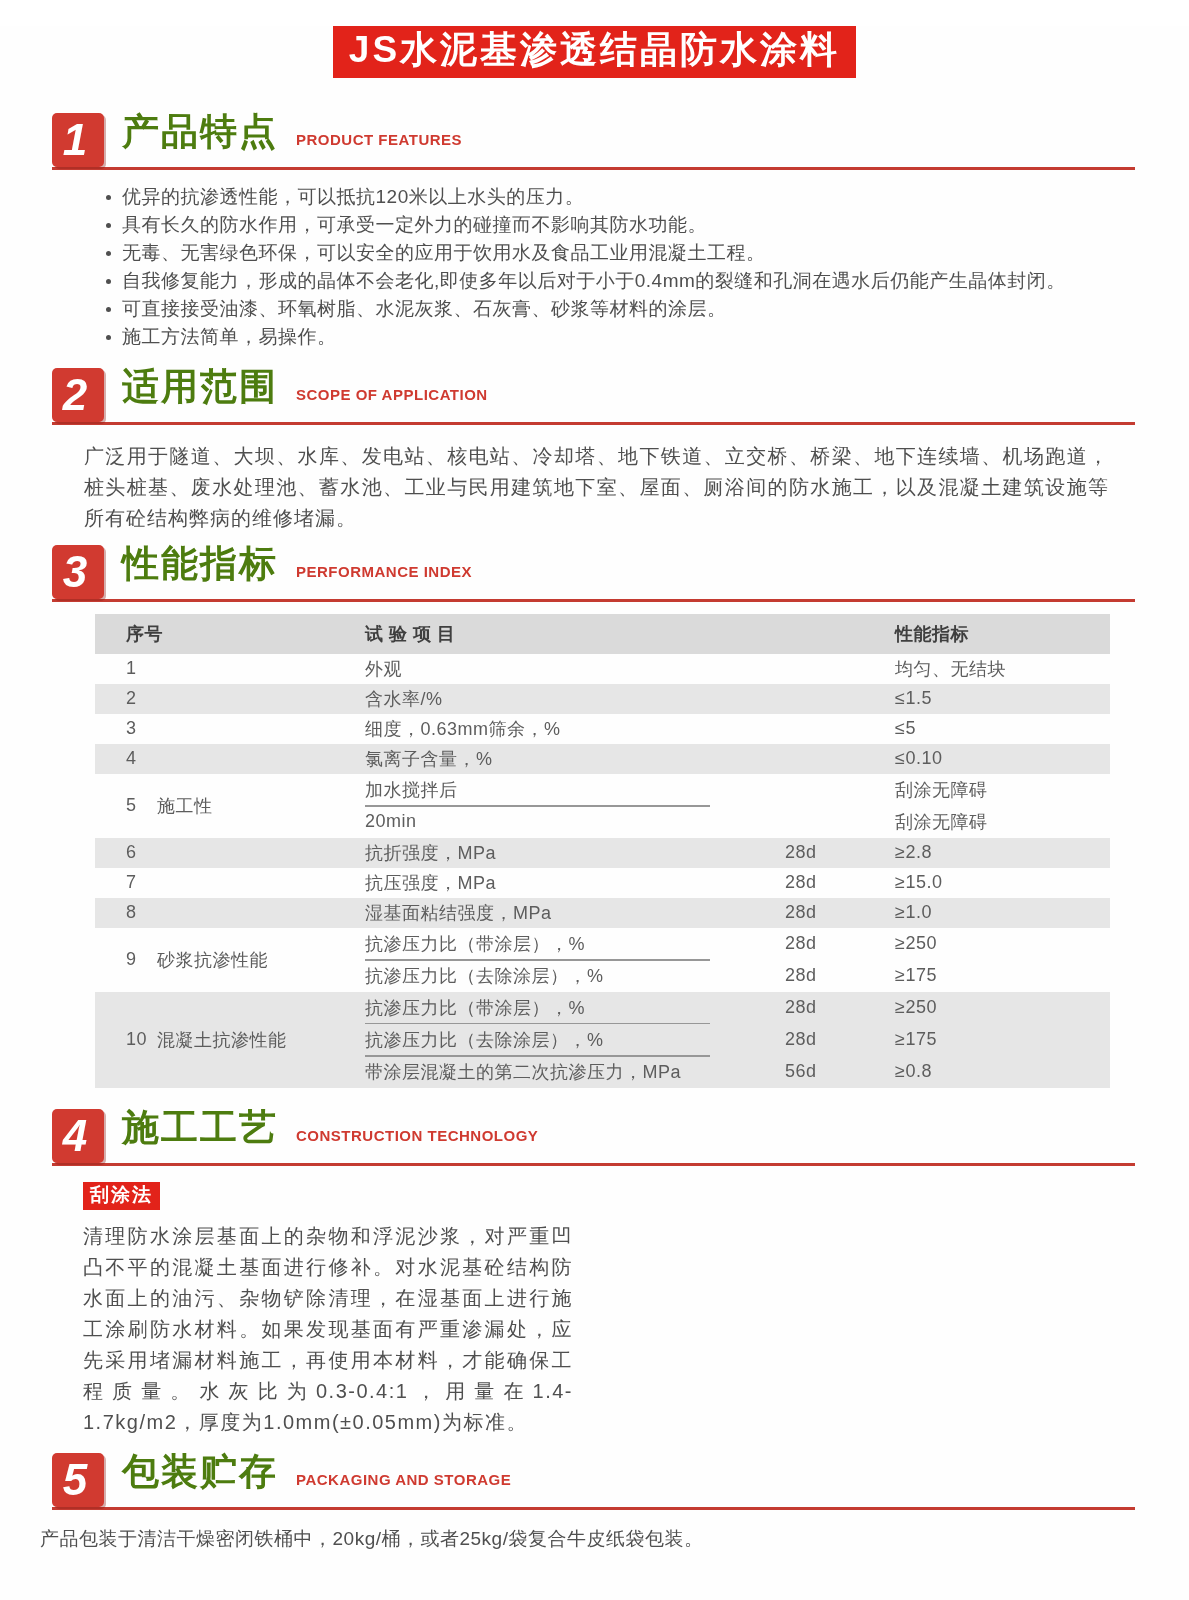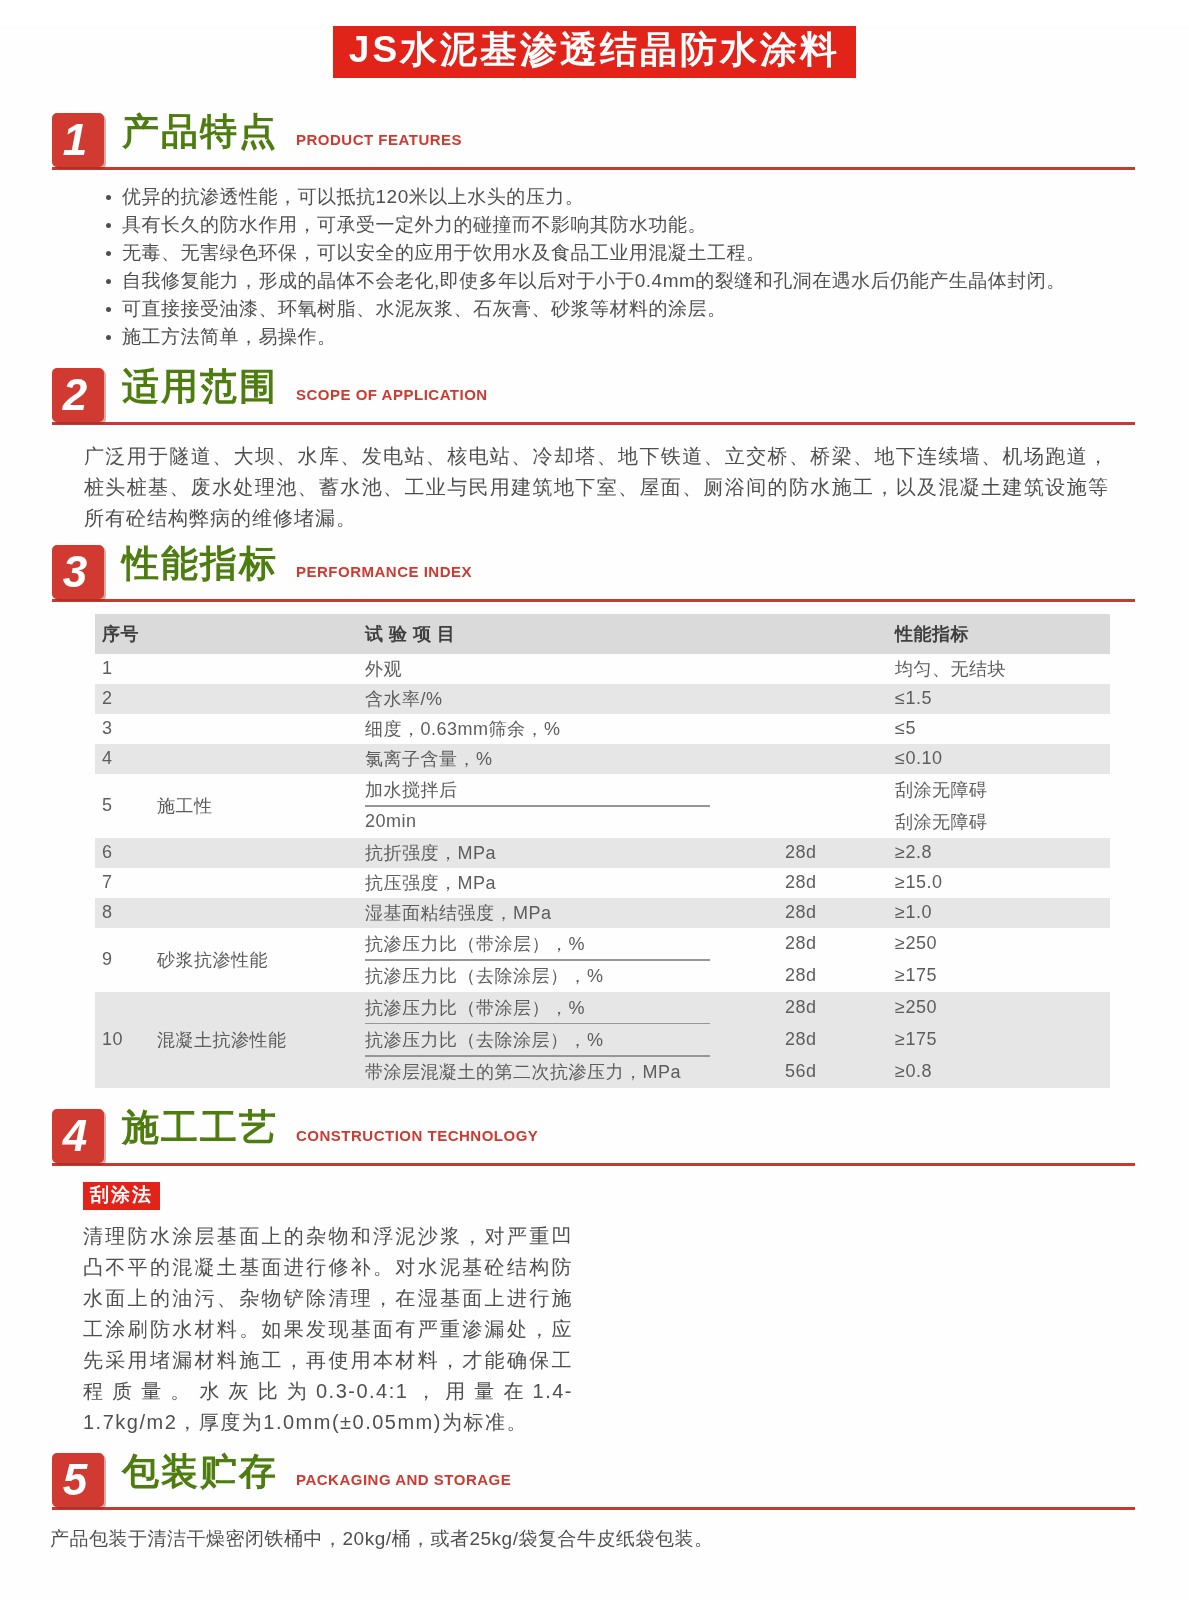--- a/index.html
+++ b/index.html
@@ -68,21 +68,21 @@
   .ptable col.c-age { width:110px; }
   .ptable col.c-idx { width:215px; }
   .ptable th, .ptable td {
     font-size:18px; color:#5d5d5d; text-align:left;
     vertical-align:middle; padding:0 4px 0 0; height:30px;
     font-weight:normal; letter-spacing:.5px;
   }
   .ptable thead th {
     background:#dadada; color:#3f3f3f; font-weight:bold; height:40px;
   }
-  .ptable .pad { padding-left:7px; }
+  .ptable .pad { padding-left:31px; }
   .ptable tr.alt td { background:#e6e6e6; }
   .ptable td.lined { position:relative; }
   .ptable td.lined::after {
     content:""; position:absolute; left:0; bottom:-1px;
     width:345px; border-bottom:2px solid #979797;
   }
   .ptable .subrow td { height:32px; }
 
   
   .methods { display:flex; margin:16px 54px 0 83px; gap:78px; }
@@ -94,21 +94,21 @@
     padding:2px 7px 4px; line-height:1.2;
   }
   .mtext {
     margin-top:11px; font-size:20px; line-height:31px; color:#4f4f4f;
     text-align:justify; letter-spacing:1.5px;
   }
   .chip-gap { display:block; height:36px; }
 
   
   .packaging {
-    margin:14px 80px 0 50px;
+    margin:14px 80px 0 40px;
     font-size:19px; line-height:30px; color:#4f4f4f; letter-spacing:.5px;
   }
 </style>
 </head>
 <body>
 
 <div class="page">
 
   <div class="banner">JS水泥基渗透结晶防水涂料</div>
 

